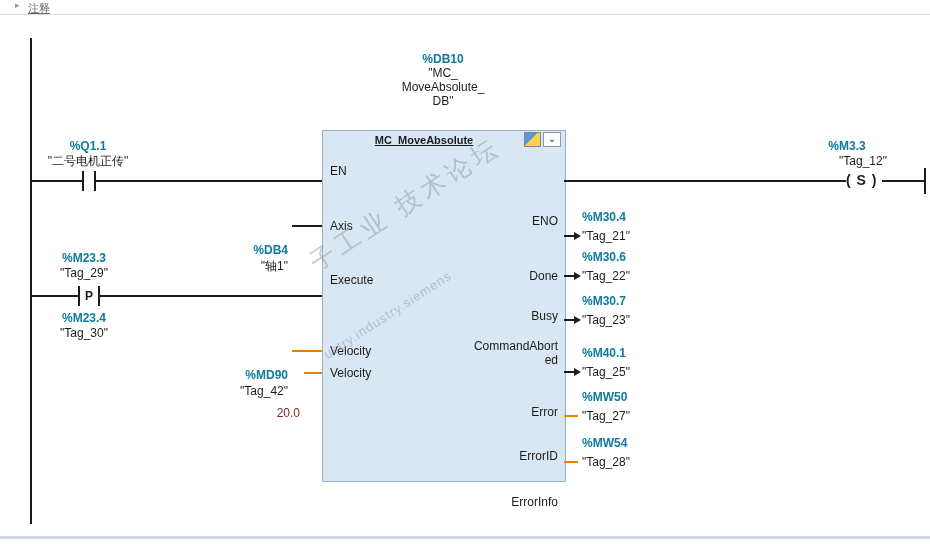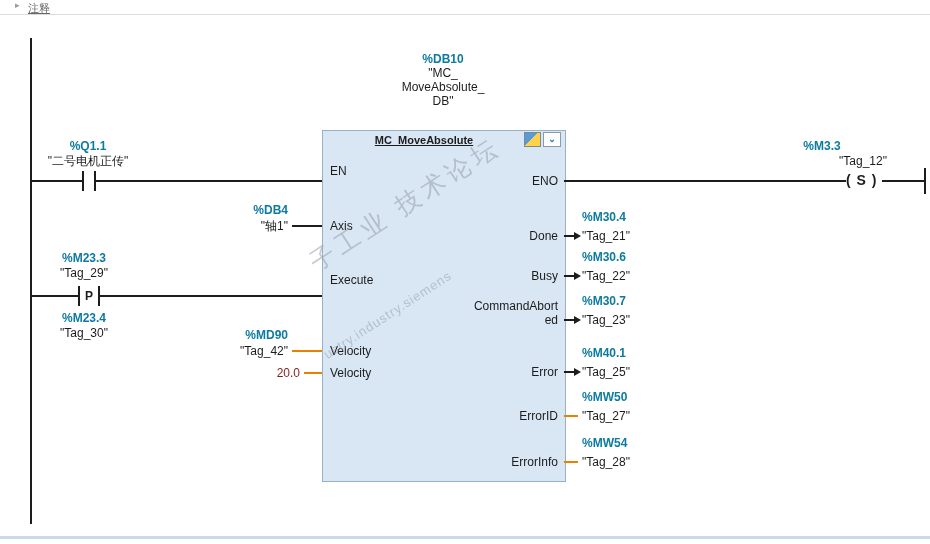--- a/index.html
+++ b/index.html
@@ -9,21 +9,21 @@
   .sep.bottom{background:#cdd9ea;height:3px;}
   .wire{position:absolute;background:#1c1c1c;}
   .wire.h{height:2px;}
   .wire.v{width:2px;}
   .wire.o{background:#e88000;}
   .arrowhead{position:absolute;width:0;height:0;border-left:7px solid #1c1c1c;border-top:4px solid transparent;border-bottom:4px solid transparent;}
   .t{position:absolute;white-space:nowrap;font-size:12px;line-height:14px;color:#1c1c1c;}
   .addr{color:#0d7aa0;font-weight:bold;}
   .const{color:#7f1d1d;}
   .ctr{transform:translateX(-50%);}
-  .rgt{transform:translateX(-100%);}
+  .rgt{transform:translateX(-100%);margin-top:40px;}
   .block{position:absolute;left:322px;top:130px;width:242px;height:350px;background:#d9e6f4;border:1px solid #9ab0c6;}
   .blocktitle{font-weight:bold;font-size:11px;text-decoration:underline;}
   .coil{position:absolute;font-size:14px;font-weight:bold;color:#1c1c1c;letter-spacing:1px;}
   .pletter{font-weight:bold;}
   .comment{position:absolute;left:28px;top:1px;font-size:11px;color:#666;text-decoration:underline;}
   .caret{position:absolute;left:15px;top:0px;font-size:9px;color:#999;}
   .icon1{position:absolute;left:524px;top:132px;width:15px;height:13px;border:1px solid #7a8a99;background:linear-gradient(135deg,#5b9bd5 0 45%,#ffd24a 45% 100%);}
   .icon2{position:absolute;left:543px;top:132px;width:16px;height:13px;border:1px solid #8a9aa8;background:#fdfdfd;color:#2b6cb8;font-size:9px;line-height:12px;text-align:center;font-weight:bold;}
   .watermark{position:absolute;color:rgba(148,160,172,0.55);pointer-events:none;z-index:9;white-space:nowrap;}
   .wm1{left:312px;top:248px;font-size:25px;letter-spacing:5px;transform:rotate(-33deg);transform-origin:left center;}
@@ -55,21 +55,21 @@
   <div class="wire h" style="left:30px;top:180px;width:52px"></div>
   <div class="wire v" style="left:82px;top:171px;height:20px"></div>
   <div class="wire v" style="left:94px;top:171px;height:20px"></div>
   <div class="wire h" style="left:96px;top:180px;width:226px"></div>
   <div class="t addr ctr" style="left:88px;top:139px">%Q1.1</div>
   <div class="t ctr" style="left:88px;top:154px">"二号电机正传"</div>
 
   <div class="wire h" style="left:564px;top:180px;width:282px"></div>
   <div class="coil" style="left:846px;top:172px">( S )</div>
   <div class="wire h" style="left:882px;top:180px;width:44px"></div>
-  <div class="t addr ctr" style="left:822px;top:139px">%M3.3</div>
+  <div class="t addr ctr" style="left:847px;top:139px">%M3.3</div>
   <div class="t ctr" style="left:863px;top:154px">"Tag_12"</div>
 
   <div class="wire h" style="left:30px;top:295px;width:48px"></div>
   <div class="wire v" style="left:78px;top:286px;height:20px"></div>
   <div class="wire v" style="left:98px;top:286px;height:20px"></div>
   <div class="t pletter ctr" style="left:89px;top:289px">P</div>
   <div class="wire h" style="left:100px;top:295px;width:222px"></div>
   <div class="t addr ctr" style="left:84px;top:251px">%M23.3</div>
   <div class="t ctr" style="left:84px;top:266px">"Tag_29"</div>
   <div class="t addr ctr" style="left:84px;top:311px">%M23.4</div>

